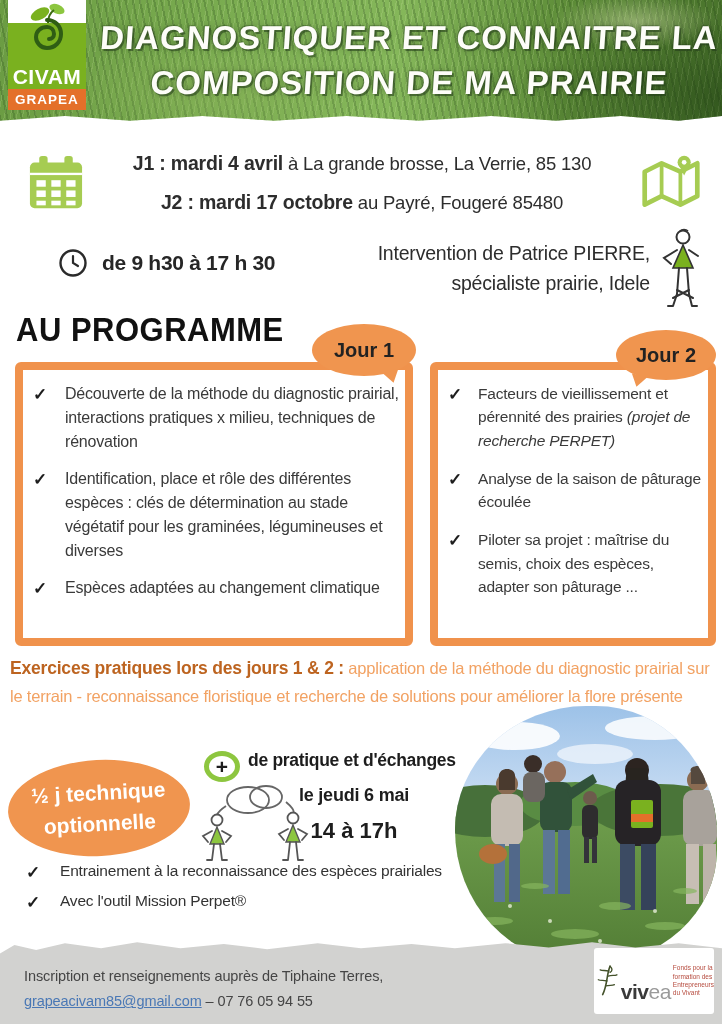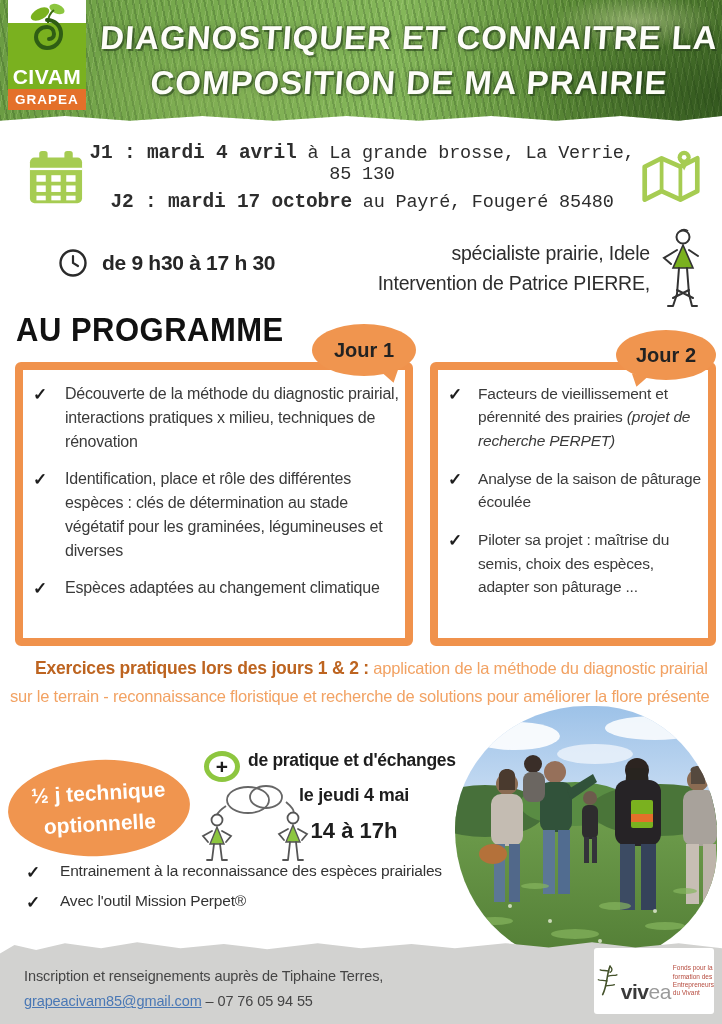--- a/index.html
+++ b/index.html
@@ -32,21 +32,21 @@
   .logo-sprout { height:23px; background:#fff; display:flex; align-items:flex-end; justify-content:center; }
   .logo-square { height:66px; background:#7ab11f; position:relative; display:flex; align-items:flex-end; justify-content:center; }
   .logo-civam { color:#fff; font-weight:700; font-size:21px; letter-spacing:.5px; line-height:1; padding-bottom:2px; }
   .logo-spiral { position:absolute; top:-17px; left:50%; transform:translateX(-50%); }
   .logo-grapea { height:21px; background:#e4702a; color:#fff; font-weight:700; font-size:13.5px;
     display:flex; align-items:center; justify-content:center; letter-spacing:1px; }
 
   
   .dates { position:absolute; left:28px; top:136px; right:20px; display:flex; align-items:center; }
   .dates-text { flex:1; text-align:center; color:#2d2d2d; }
-  .date-line { font-size:18.5px; margin:6px 0; letter-spacing:-.2px;font-family:Liberation Mono, monospace; }
+  .date-line { font-size:18.5px; margin:16px 0; letter-spacing:-.2px; }
   .date-line b { font-size:19.5px; }
 
   
   .time-row { position:absolute; left:58px; top:248px; display:flex; align-items:center; gap:14px; }
   .time-text { font-size:21px; font-weight:700; color:#262626; letter-spacing:-.3px; }
   .speaker { position:absolute; right:72px; top:238px; text-align:right; color:#2d2d2d; font-size:19.5px; line-height:1.55; letter-spacing:-.2px; }
   .speaker-fig { position:absolute; right:20px; top:228px; }
 
   
   .prog-heading { position:absolute; left:16px; top:312px; font-size:31px; font-weight:700; color:#111;
@@ -63,21 +63,21 @@
   .pill2 { left:616px; top:330px; width:100px; height:50px; }
   .pill2:after { left:14px; transform:rotate(15deg); }
   .checklist { list-style:none; padding:12px 6px 0 10px; }
   .checklist li { display:flex; gap:14px; margin-bottom:13px; color:#3a3a3a; font-size:16px; line-height:1.5; letter-spacing:-.2px; }
   .box2 .checklist li { font-size:15.5px; gap:12px; margin-bottom:15px; }
   .chk { font-weight:700; color:#1d1d1d; font-size:17px; flex:0 0 18px; }
   .it { font-style:italic; }
 
   
   .exercises { position:absolute; left:10px; top:654px; width:704px; font-size:16.5px; line-height:1.65; letter-spacing:-.2px; }
-  .ex-bold { color:#bd6420; font-weight:700; font-size:17.5px;margin-left:25px; }
+  .ex-bold { color:#bd6420; font-weight:700; font-size:17.5px; }
   .ex-rest { color:#f2a263; }
 
   
   .opt-badge { position:absolute; left:8px; top:760px; width:182px; height:96px; background:#f0954f; border-radius:50%;
     transform:rotate(-3deg); display:flex; flex-direction:column; align-items:center; justify-content:center;
     color:#fff; font-weight:700; font-size:21px; line-height:1.5; z-index:2; }
   .plus-icon { position:absolute; left:204px; top:751px; width:36px; height:31px; border:5px solid #8dc63f; border-radius:50%;
     display:flex; align-items:center; justify-content:center; font-size:21px; font-weight:700; color:#1d1d1d; background:#fff; }
   .opt-text { position:absolute; left:248px; top:750px; width:212px; color:#1d1d1d; }
   .opt-l1 { font-size:17.5px; font-weight:700; white-space:nowrap; letter-spacing:-.3px; }
@@ -166,22 +166,22 @@
   </div>
 
   <div class="time-row">
     <svg width="30" height="30" viewBox="0 0 30 30">
       <circle cx="15" cy="15" r="12.5" fill="none" stroke="#2a2a2a" stroke-width="2.4"></circle>
       <path d="M15 8 V15 L20 18" fill="none" stroke="#2a2a2a" stroke-width="2.2" stroke-linecap="round"></path>
     </svg>
     <span class="time-text">de 9 h30 à 17 h 30</span>
   </div>
   <div class="speaker">
+    <div>Intervention de Patrice PIERRE,</div>
     <div>spécialiste prairie, Idele</div>
-    <div>Intervention de Patrice PIERRE,</div>
   </div>
   <svg class="speaker-fig" width="46" height="82" viewBox="0 0 46 82">
     <circle cx="27" cy="9" r="6.5" fill="#fff" stroke="#333" stroke-width="2"></circle>
     <path d="M24 3 C26 1 30 1 32 3" fill="none" stroke="#333" stroke-width="1.6"></path>
     <polygon points="27,17 17,40 37,40" fill="#7ab11f" stroke="#333" stroke-width="1.6"></polygon>
     <path d="M21 22 L8 30 L15 36" fill="none" stroke="#333" stroke-width="2" stroke-linecap="round"></path>
     <path d="M33 22 L42 28" fill="none" stroke="#333" stroke-width="2" stroke-linecap="round"></path>
     <path d="M23 40 L21 66 M31 40 L33 66" stroke="#333" stroke-width="2" stroke-linecap="round"></path>
     <path d="M17 70 L33 62 M21 62 L37 70" stroke="#333" stroke-width="2" stroke-linecap="round"></path>
     <path d="M21 66 L17 78 M33 66 L36 78 M17 78 L12 78 M36 78 L41 78" stroke="#333" stroke-width="2" stroke-linecap="round"></path>
@@ -230,21 +230,21 @@
     <span class="ex-bold">Exercices pratiques lors des jours 1 &amp; 2 :</span><span class="ex-rest"> application de la méthode du diagnostic prairial sur le terrain - reconnaissance floristique et recherche de solutions pour améliorer la flore présente</span>
   </div>
 
   <div class="opt-badge">
     <div>½ j technique</div>
     <div>optionnelle</div>
   </div>
   <div class="plus-icon">+</div>
   <div class="opt-text">
     <div class="opt-l1">de pratique et d'échanges</div>
-    <div class="opt-l2">le jeudi 4 mai</div>
+    <div class="opt-l2">le jeudi 6 mai</div>
     <div class="opt-l3">14 à 17h</div>
   </div>
   <svg class="doodle" width="118" height="84" viewBox="0 0 118 84">
     <ellipse cx="52" cy="18" rx="21" ry="13" fill="none" stroke="#666" stroke-width="1.8"></ellipse>
     <ellipse cx="70" cy="15" rx="16" ry="11" fill="none" stroke="#666" stroke-width="1.8"></ellipse>
     <path d="M30 24 C24 28 22 30 21 33 M90 20 C96 25 98 28 98 31" fill="none" stroke="#666" stroke-width="1.8"></path>
 
     <circle cx="21" cy="38" r="5.5" fill="#fff" stroke="#555" stroke-width="1.8"></circle>
     <polygon points="21,45 14,62 28,62" fill="#8cc63f" stroke="#555" stroke-width="1.4"></polygon>
     <path d="M16 49 L7 54 L12 60 M26 49 L35 54 L30 60" fill="none" stroke="#555" stroke-width="1.8" stroke-linecap="round"></path>

